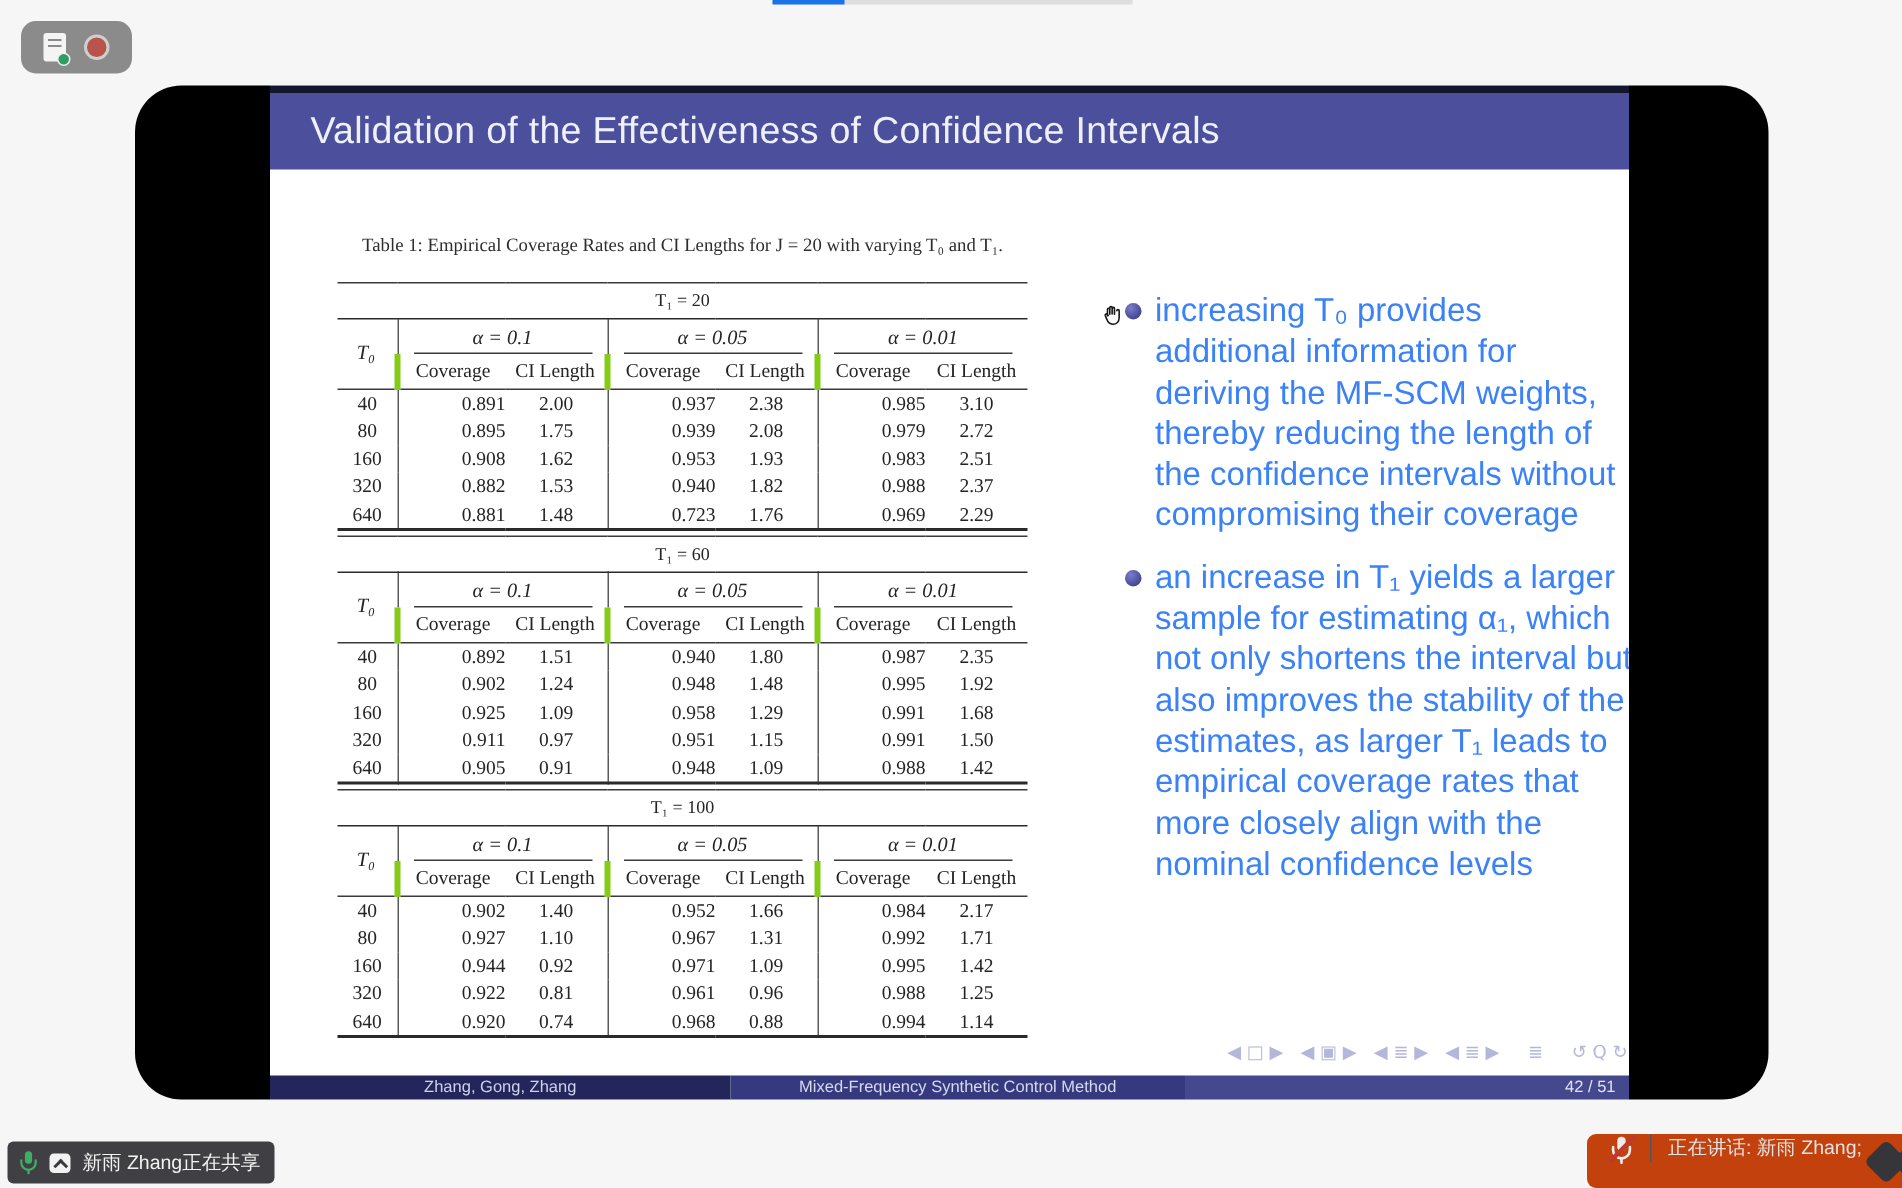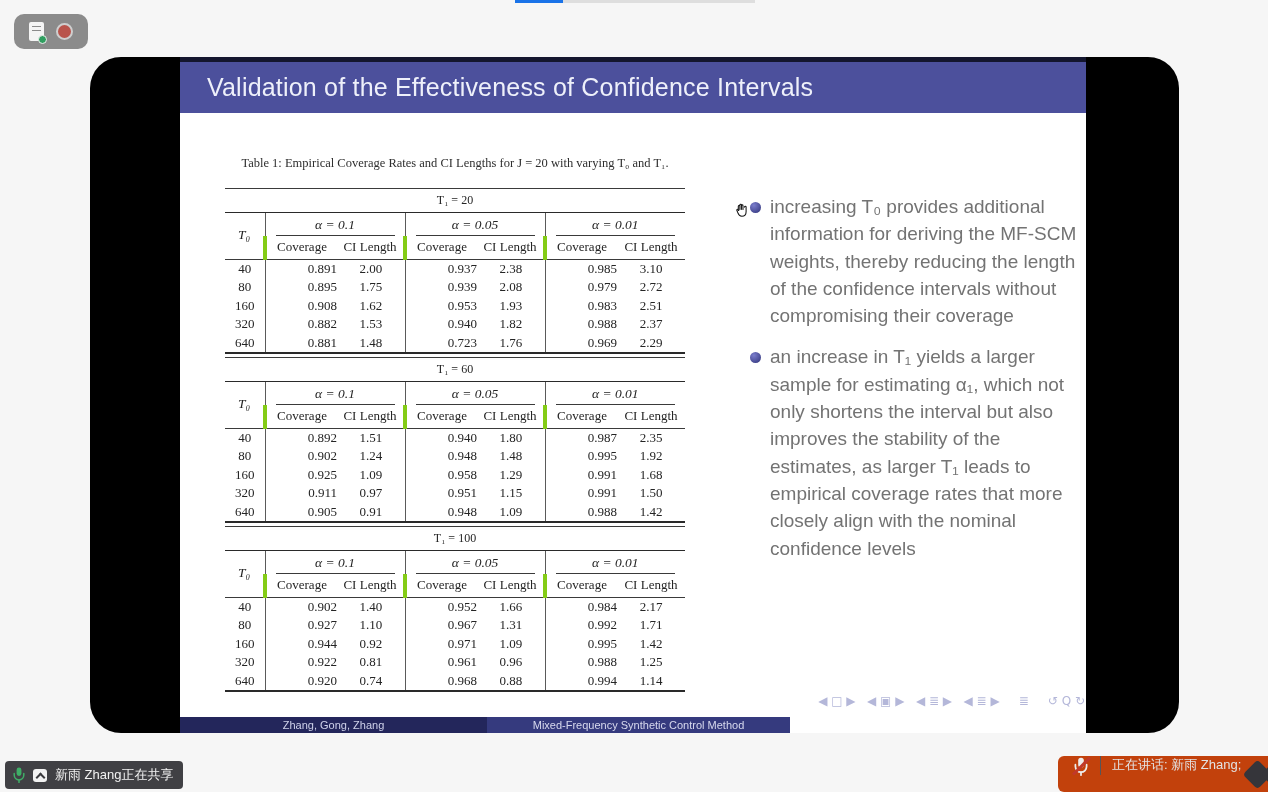--- a/index.html
+++ b/index.html
@@ -37,21 +37,21 @@
   tr.shead td { font-size:13px; padding:2px 0 3px; }
   tr.shead td.bl { border-left:4px solid #84cc16; }
   tbody td { font-size:13px; line-height:17.5px; padding:0 0 1px; }
   tbody tr:first-child td { border-top:1px solid #3a3a3a; }
   tbody td.c1, tbody td.c3, tbody td.c5 { border-left:1px solid #5a5a5a;text-align:right; }
   table.ltx { border-bottom:2px solid #2a2a2a; }
 
   .hand { position:absolute; left:553px; top:145px; width:17px; height:17px; }
 
   ul.bullets { position:absolute; left:570px; top:136px; width:338px; list-style:none; }
-  ul.bullets li { position:relative; padding-left:20px; font-size:19px; line-height:27.3px; color:#737373; margin-bottom:14px; }
+  ul.bullets li { position:relative; padding-left:20px; font-size:22px; line-height:27.3px; color:#3b82f6; margin-bottom:14px; }
   ul.bullets li::before { content:""; position:absolute; left:0; top:9px; width:11px; height:11px; border-radius:50%;
     background:radial-gradient(circle at 35% 30%, #7a7dcc, #2e3178); }
 
   .navsyms { position:absolute; left:585px; top:637px; width:320px; color:#b4b7d9; font-size:12px; white-space:pre; text-align:right; font-family:"DejaVu Sans",sans-serif; }
 
   .footline { position:absolute; left:0; top:660px; width:906px; height:16px; display:flex; font-size:11px; }
   .footline .seg { height:16px; line-height:16px; text-align:center; }
   .fl-a { width:307px; background:#23265b; color:#cfd2ea; }
   .fl-b { width:303px; background:#353a7e; color:#d7d9ee; }
   .fl-c { width:296px; background:#44488d; color:#e2e3f2; text-align:right !important; padding-right:9px; }
@@ -359,20 +359,21 @@
     <ul class="bullets">
       <li>increasing T₀ provides additional information for deriving the MF-SCM weights, thereby reducing the length of the confidence intervals without compromising their coverage</li>
       <li>an increase in T₁ yields a larger sample for estimating α₁, which not only shortens the interval but also improves the stability of the estimates, as larger T₁ leads to empirical coverage rates that more closely align with the nominal confidence levels</li>
     </ul>
 
     <div class="navsyms">◀ □ ▶   ◀ ▣ ▶   ◀ ≣ ▶   ◀ ≣ ▶     ≣     ↺ Q ↻</div>
 
     <div class="footline">
       <div class="seg fl-a">Zhang, Gong, Zhang</div>
       <div class="seg fl-b">Mixed-Frequency Synthetic Control Method</div>
+      <div class="seg fl-c">42 / 51</div>
     </div>
   </div>
 </div>
 
 <div class="share-pill">
   <svg width="12" height="16" viewBox="0 0 12 16">
     <rect x="3.6" y="0.5" width="4.8" height="8.4" rx="2.4" fill="#3fae67"></rect>
     <path d="M1.2 6.5v1.6a4.8 4.8 0 009.6 0V6.5" fill="none" stroke="#3fae67" stroke-width="1.5" stroke-linecap="round"></path>
     <line x1="6" y1="13" x2="6" y2="15.4" stroke="#3fae67" stroke-width="1.5" stroke-linecap="round"></line>
   </svg>

